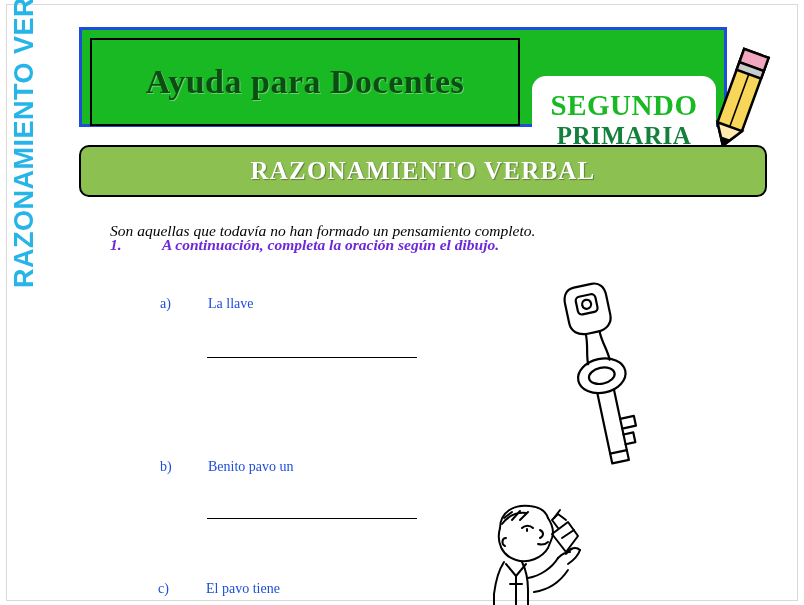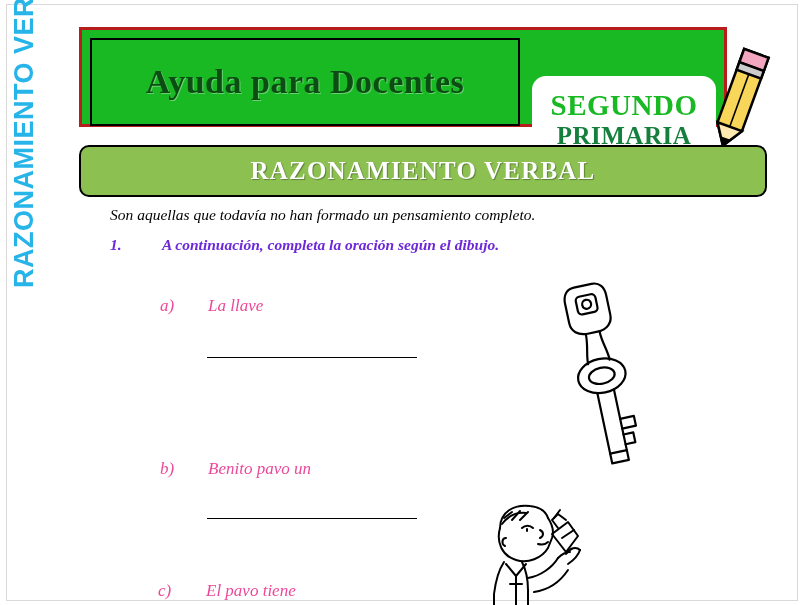--- a/index.html
+++ b/index.html
@@ -52,21 +52,21 @@
     white-space: nowrap;
   }
 
   
   .banner {
     position: absolute;
     left: 79px;
     top: 27px;
     width: 648px;
     height: 100px;
-    border: 3px solid #b91c1c;
+    border: 3px solid #1d4ed8;
     background: #19b924;
     box-sizing: border-box;
   }
   .banner-left {
     position: absolute;
     left: 8px;
     top: 8px;
     width: 430px;
     height: 88px;
     background: #19b924;
@@ -146,21 +146,21 @@
     font-size: 25px;
     color: #ffffff;
     letter-spacing: 1.2px;
     text-shadow: 1px 1px 1px rgba(0,0,0,0.35);
   }
 
   
   .intro {
     position: absolute;
     left: 110px;
-    top: 206px;
+    top: 222px;
     width: 620px;
     font-family: "Liberation Serif", serif;
     font-style: italic;
     font-size: 15.5px;
     color: #000000;
   }
   .instruction {
     position: absolute;
     left: 110px;
     top: 236px;
@@ -177,23 +177,22 @@
   }
   .instruction .txt {
     font-weight: bold;
     font-style: italic;
   }
 
   
   .item {
     position: absolute;
     font-family: "Liberation Serif", serif;
-    font-style: italic;
-    font-size: 17px;
-    color: #ec4899;
+    font-size: 14px;
+    color: #1d4ed8;
   }
   .item .letter {
     display: inline-block;
     width: 48px;
   }
   .answer-line {
     position: absolute;
     border-bottom: 1.4px solid #000000;
     height: 0;
   }

